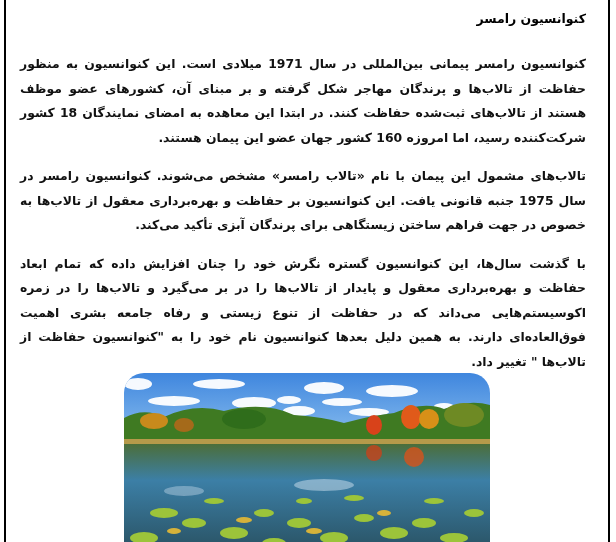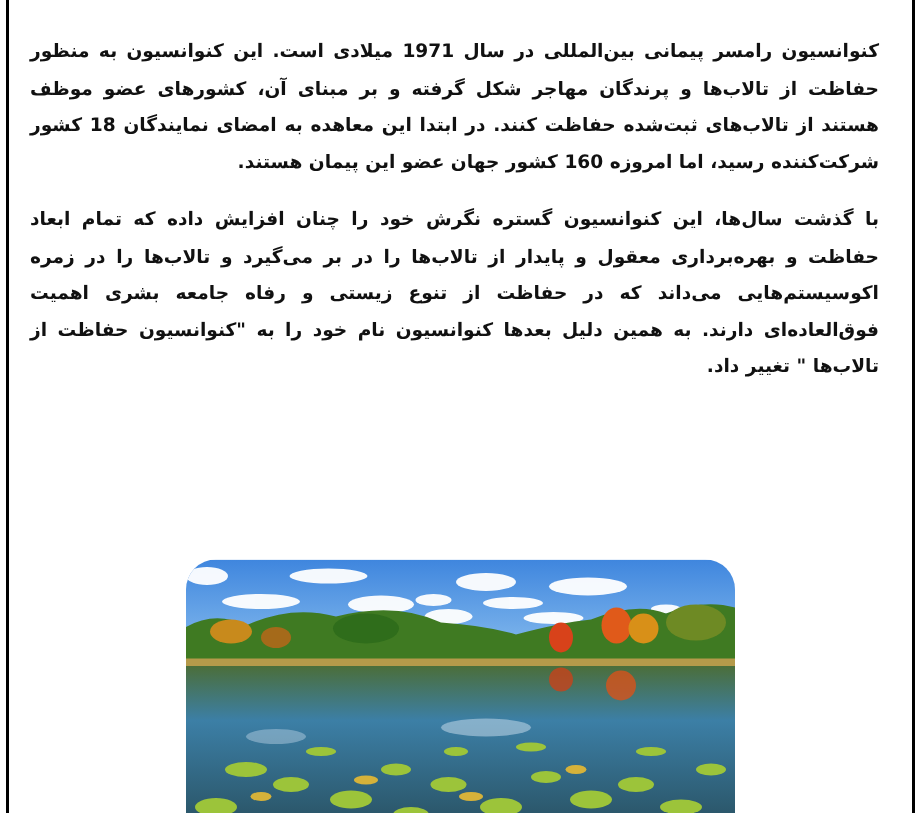--- a/index.html
+++ b/index.html
@@ -16,21 +16,23 @@
       position:absolute; left:124px; top:373px; width:366px; height:175px;
       border-radius:20px 20px 0 0; overflow:hidden;
     }
     .photo svg { display:block; }
   </style>
 </head>
 <body>
 
 <div class="page">
   <div class="content">
+    <div class="title">کنوانسیون رامسر</div>
     <p class="para first">کنوانسیون رامسر پیمانی بین‌المللی در سال 1971 میلادی است. این کنوانسیون به منظور حفاظت از تالاب‌ها و پرندگان مهاجر شکل گرفته و بر مبنای آن، کشورهای عضو موظف هستند از تالاب‌های ثبت‌شده حفاظت کنند. در ابتدا این معاهده به امضای نمایندگان 18 کشور شرکت‌کننده رسید، اما امروزه 160 کشور جهان عضو این پیمان هستند.</p>
+    <p class="para">تالاب‌های مشمول این پیمان با نام «تالاب رامسر» مشخص می‌شوند. کنوانسیون رامسر در سال 1975 جنبه قانونی یافت. این کنوانسیون بر حفاظت و بهره‌برداری معقول از تالاب‌ها به خصوص در جهت فراهم ساختن زیستگاهی برای پرندگان آبزی تأکید می‌کند.</p>
     <p class="para">با گذشت سال‌ها، این کنوانسیون گستره نگرش خود را چنان افزایش داده که تمام ابعاد حفاظت و بهره‌برداری معقول و پایدار از تالاب‌ها را در بر می‌گیرد و تالاب‌ها را در زمره اکوسیستم‌هایی می‌داند که در حفاظت از تنوع زیستی و رفاه جامعه بشری اهمیت فوق‌العاده‌ای دارند. به همین دلیل بعدها کنوانسیون نام خود را به "کنوانسیون حفاظت از تالاب‌ها " تغییر داد.</p>
   </div>
 </div>
 
 <div class="photo">
   <svg width="366" height="175" viewBox="0 0 366 175">
     <defs>
       <linearGradient id="sky" x1="0" y1="0" x2="0" y2="1">
         <stop offset="0" stop-color="#3f86de"></stop>
         <stop offset="1" stop-color="#8cc0ef"></stop>

